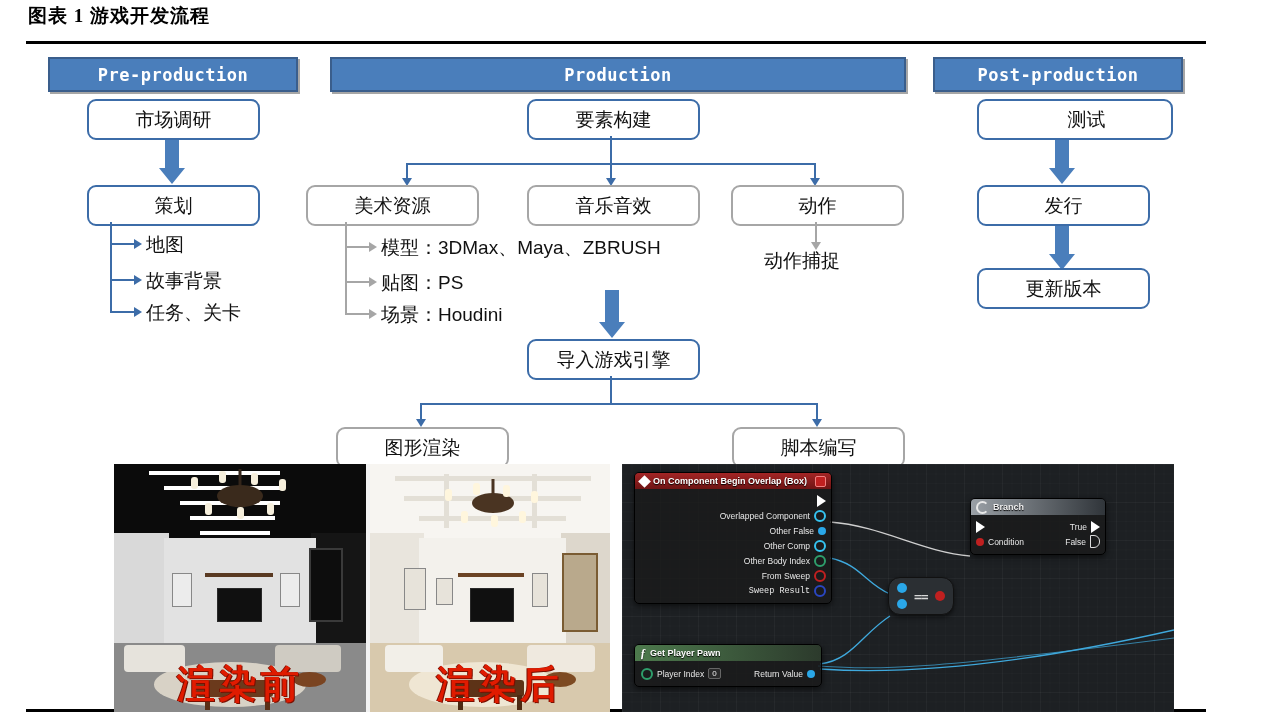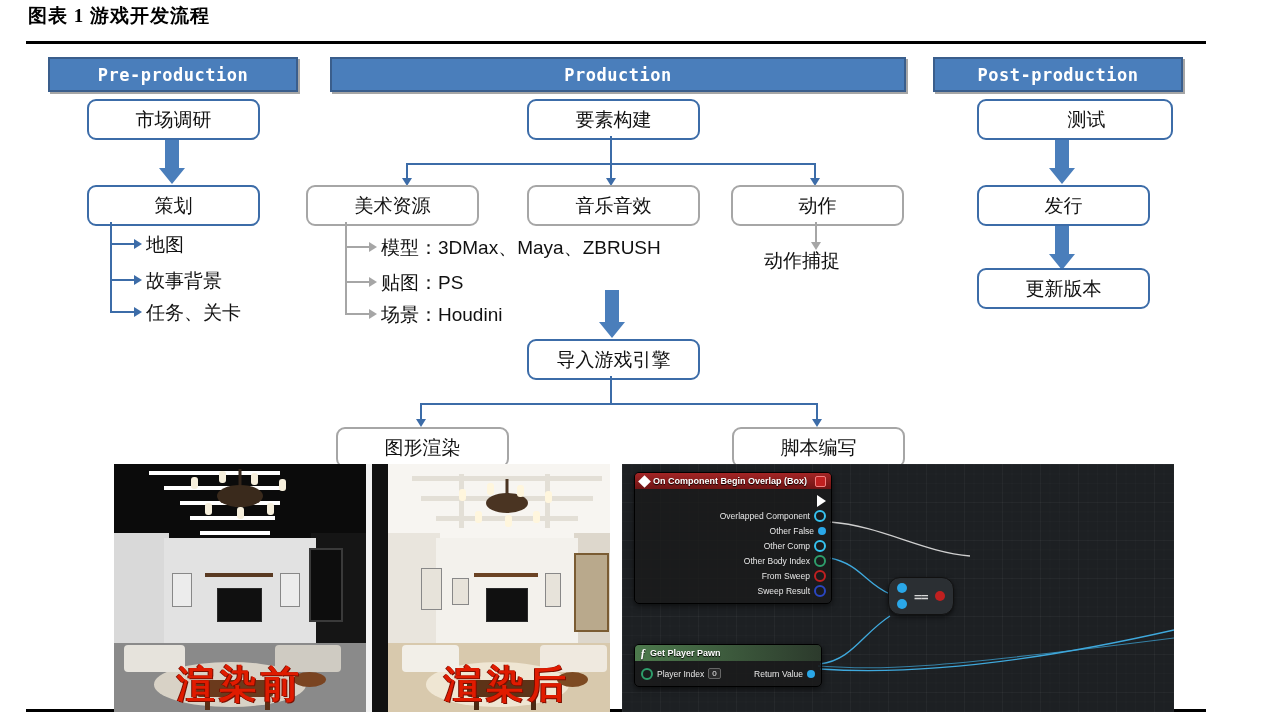--- a/index.html
+++ b/index.html
@@ -117,21 +117,21 @@
   .node.flow  .nhdr{background:linear-gradient(to right,#9aa0a6,#30353a);color:#f0f0f0;}
   .node .nbody{position:relative;padding:4px 0 5px;}
   .prow{display:flex;align-items:center;justify-content:flex-end;gap:4px;padding:0 5px;height:15px;
         font-size:8.5px;color:#e8e8e8;font-family:"Liberation Sans","DejaVu Sans",sans-serif;
         white-space:nowrap;}
   .prow.left{justify-content:flex-start;}
   .pin{width:8px;height:8px;border-radius:50%;flex:0 0 auto;}
   .pin.hollow{background:transparent;border:2px solid currentColor;}
   .pin.solid{background:currentColor;}
   .c-blue{color:#2aa7e8;} .c-cyan{color:#35c3f0;} .c-green{color:#2e9e6b;}
-  .c-red{color:#c02020;} .c-dblue{color:#2a46c0;}
+  .c-red{color:#c02020;} .c-dblue{color:#2a46c0;font-family:Liberation Mono, monospace;}
   .exec{width:0;height:0;border-top:6px solid transparent;border-bottom:6px solid transparent;border-left:9px solid #fff;flex:0 0 auto;}
   .exec.out{border-left-color:#fff;}
   .exec.hollowed{border-left-color:transparent;width:8px;height:11px;border:1.5px solid #ddd;border-radius:0 6px 6px 0;background:transparent;}
   .sq{width:9px;height:9px;background:#c02020;border:1.5px solid #f08080;border-radius:2px;}
   .valbox{border:1px solid #666;background:#2a2a2a;color:#eaeaea;font-size:8px;padding:0 3px;border-radius:2px;}
   .pure{position:absolute;background:#2b2f33;border:1px solid #111;border-radius:12px;
         display:flex;align-items:center;gap:7px;padding:5px 8px;box-shadow:0 2px 5px rgba(0,0,0,.6);}
   .pure .pins{display:flex;flex-direction:column;gap:6px;}
   .eqs{color:#d8d8d8;font-weight:bold;font-size:13px;letter-spacing:-1px;font-family:"DejaVu Sans Mono",monospace;}
 
@@ -281,21 +281,21 @@
         <div class="table"></div>
         <div class="tleg" style="left:36%;"></div>
         <div class="tleg" style="left:60%;"></div>
         <div class="sidetbl"></div>
       </div>
       <div class="stamp">渲染前</div>
     </div>
 
     <div style="position:absolute;left:252px;top:0;width:6px;height:100%;background:#f2f2f2;"></div>
 
-    <div class="half" style="left:274px;width:238px;">
+    <div class="half" style="left:256px;width:238px;padding-left:7px;">
       <div class="room" style="background:#efece6;">
         <div class="ceil" style="background:#f7f5f1;"></div>
         <div class="beam" style="left:10%;top:5%;width:80%;height:5px;background:#e3dfd6;"></div>
         <div class="beam" style="left:14%;top:13%;width:72%;height:5px;background:#e3dfd6;"></div>
         <div class="beam" style="left:20%;top:21%;width:60%;height:5px;background:#e3dfd6;"></div>
         <div class="beam" style="left:30%;top:4%;width:5px;height:22%;background:#e3dfd6;"></div>
         <div class="beam" style="left:66%;top:4%;width:5px;height:22%;background:#e3dfd6;"></div>
         <div class="wallL" style="background:#e9e5dd;"></div>
         <div class="wallR" style="background:#ddd7cc;"></div>
         <div class="back" style="background:#f3f1ec;"></div>
@@ -398,16 +398,41 @@
 
     <div class="pure" style="left:266px;top:113px;">
       <div class="pins">
         <span class="pin solid c-blue" style="width:10px;height:10px;"></span>
         <span class="pin solid c-blue" style="width:10px;height:10px;"></span>
       </div>
       <span class="eqs">==</span>
       <span class="pin solid c-red" style="width:10px;height:10px;"></span>
     </div>
 
+    <div class="node flow" style="left:348px;top:34px;width:134px;">
+      <div class="nhdr">
+        <span style="display:inline-block;width:9px;height:9px;border:2px solid #e8e8e8;border-right-color:transparent;border-radius:50%;"></span>
+        <span>Branch</span>
+      </div>
+      <div class="nbody">
+        <div class="prow" style="justify-content:space-between;">
+          <span class="exec"></span>
+          <span style="display:flex;align-items:center;gap:4px;">
+            <span>True</span>
+            <span class="exec"></span>
+          </span>
+        </div>
+        <div class="prow" style="justify-content:space-between;">
+          <span style="display:flex;align-items:center;gap:4px;">
+            <span class="pin solid c-red"></span>
+            <span>Condition</span>
+          </span>
+          <span style="display:flex;align-items:center;gap:4px;">
+            <span>False</span>
+            <span class="exec hollowed"></span>
+          </span>
+        </div>
+      </div>
+    </div>
 
   </div>
 
 </div>
 
 </body></html>

